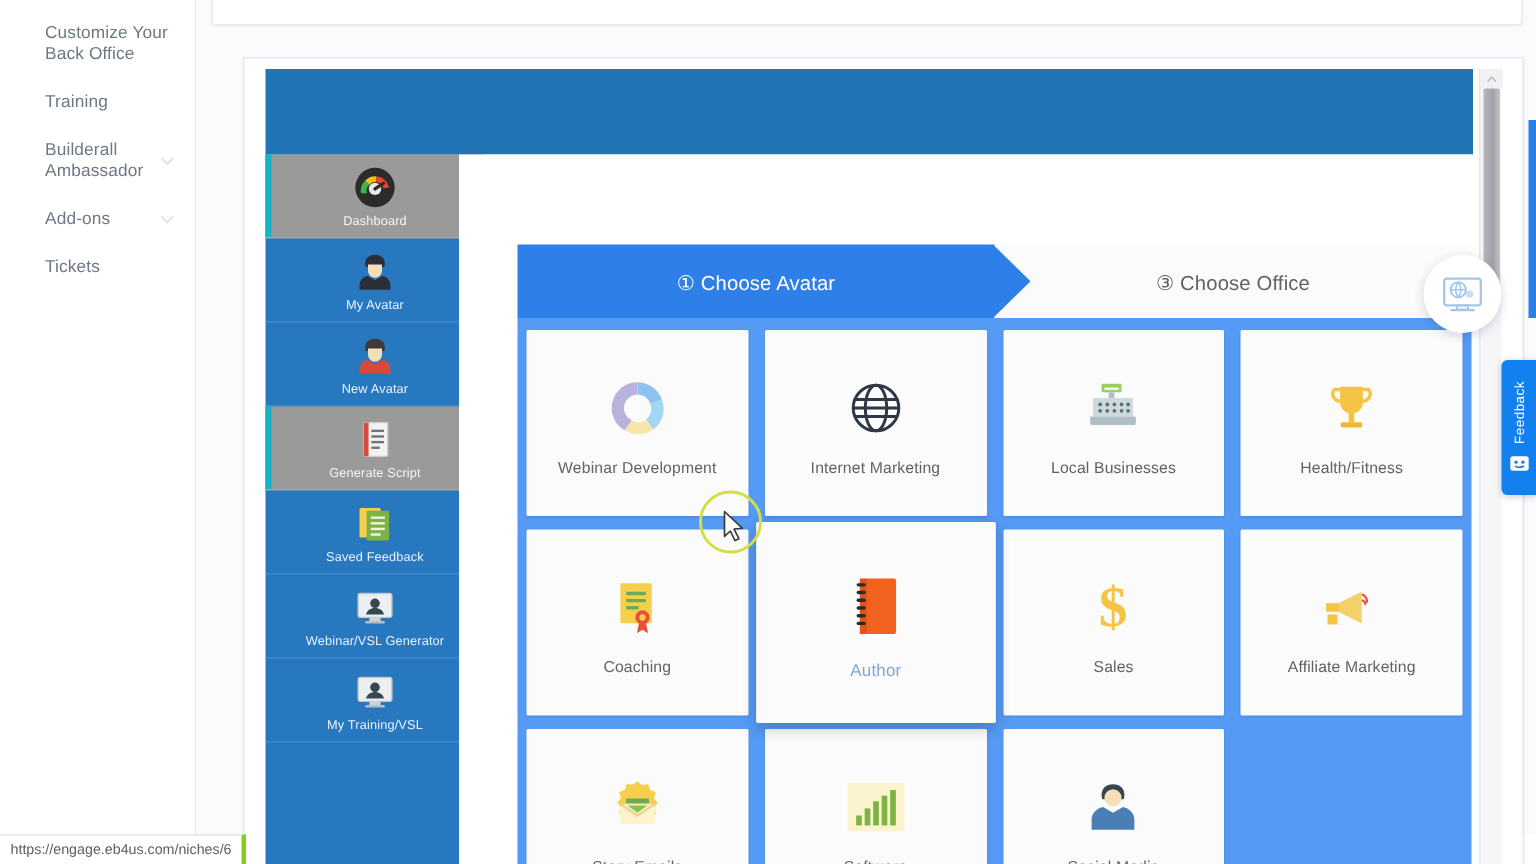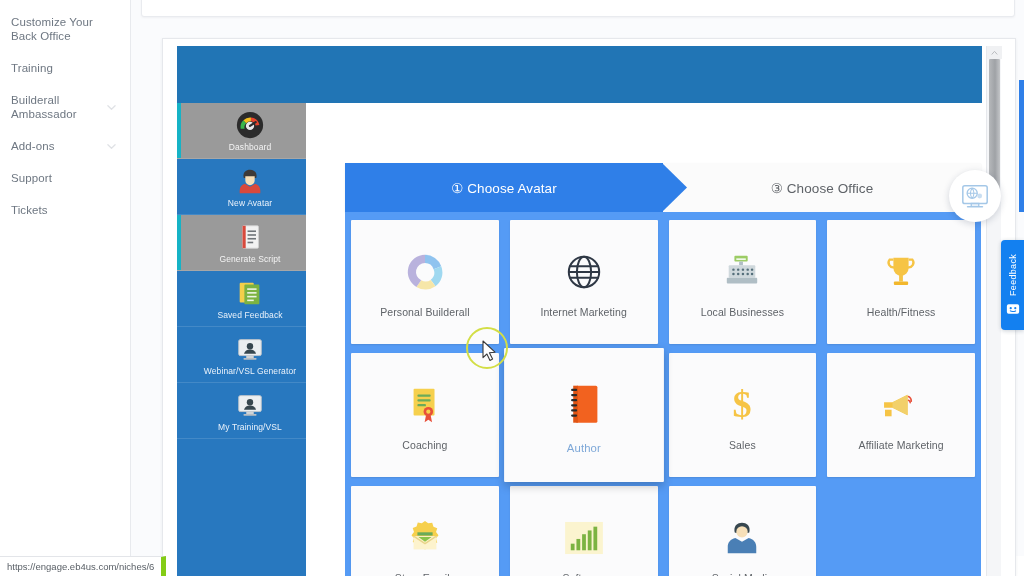--- a/index.html
+++ b/index.html
@@ -17,21 +17,21 @@
     background: #ffffff; border-right: 1px solid #e8eaee;
     padding: 6px 0 0 0;
   }
   .host-item {
     position: relative;
     display: flex; align-items: center; justify-content: space-between;
     padding: 9px 14px 9px 11px;
     color: #6e7782; font-size: 11.5px; line-height: 14px;
     letter-spacing: .1px;
   }
-  .host-item .lbl { max-width: 96px; }
+  .host-item .lbl { max-width: 96px; margin-left: 19px; }
   .chev {
     width: 9px; height: 9px; flex: 0 0 auto; opacity: .55;
   }
   .chev svg { display:block; }
 
   
   .page-bg {
     position: absolute; left: 131px; top: 0; right: 0; bottom: 20px;
     background: #fafbfd;
   }
@@ -170,21 +170,21 @@
     position: absolute; left: 1019px; top: 80px; width: 5px; height: 132px;
     background: #2f7fe8; z-index: 25;
   }
 
   
   .status-bar {
     position: absolute; left: 0; bottom: 0; height: 20px;
     background: #ffffff; border-top: 1px solid #e3e5e9;
     padding: 0 7px; display: flex; align-items: center;
     font-size: 9.5px; color: #5a6067;
-    border-right: 5px solid #84cc16;
+    border-right: 3px solid #84cc16;
     z-index: 40;
   }
 
   
   .click-ring {
     position: absolute; left: 466px; top: 327px; width: 42px; height: 42px;
     border: 2.5px solid #d3de46; border-radius: 50%;
     z-index: 50; pointer-events: none;
   }
   .cursor { position: absolute; left: 482px; top: 340px; z-index: 51; }
@@ -210,23 +210,20 @@
           </svg>
       </span>
     </div>
     <div class="host-item">
       <span class="lbl">Add-ons</span>
       <span class="chev">
         <svg width="9" height="9" viewBox="0 0 10 10">
             <path d="M1 3l4 4 4-4" fill="none" stroke="#c6cad1" stroke-width="1.4" stroke-linecap="round" stroke-linejoin="round"></path>
           </svg>
       </span>
-    </div>
-    <div class="host-item">
-      <span class="lbl">Support</span>
     </div>
     <div class="host-item">
       <span class="lbl">Tickets</span>
     </div>
   </nav>
 
   <div class="page-bg"></div>
   <div class="top-card"></div>
 
   <section class="app-panel">
@@ -251,20 +248,30 @@
             <path d="M6 20a10 10 0 0 1 3-9l3 3a6 6 0 0 0-1.8 6z" fill="#39b54a"></path>
             <path d="M9 11a10 10 0 0 1 8-3v4a6 6 0 0 0-5 2z" fill="#f4c01f"></path>
             <path d="M17 8a10 10 0 0 1 9 8l-4 .6A6 6 0 0 0 17 12z" fill="#e8452c"></path>
             <circle cx="16" cy="17" r="4.4" fill="#e9e9e9"></circle>
             <path d="M16 17l6-4" stroke="#2b2b2b" stroke-width="2.4" stroke-linecap="round"></path>
           </svg>
         </span>
         <span class="nav-lbl">Dashboard</span>
       </div>
 
+      <div class="nav-item">
+        <span class="nav-ico">
+          <svg viewBox="0 0 32 32">
+            <path d="M16 4c4.4 0 7 2.6 7 6.4 0 1-.2 1.8-.4 2.4H9.4c-.2-.6-.4-1.4-.4-2.4C9 6.6 11.6 4 16 4z" fill="#2b2f38"></path>
+            <path d="M11 11h10v4.5a5 5 0 0 1-10 0z" fill="#f6dfb8"></path>
+            <path d="M10.5 19l5.5 3.2 5.5-3.2c3.6 1 5.5 3.6 5.5 7.2V29H5v-2.8c0-3.6 1.9-6.2 5.5-7.2z" fill="#2b2f38"></path>
+          </svg>
+        </span>
+        <span class="nav-lbl">My Avatar</span>
+      </div>
 
       <div class="nav-item">
         <span class="nav-ico">
           <svg viewBox="0 0 32 32">
             <path d="M16 4c4.4 0 7 2.6 7 6.4 0 1-.2 1.8-.4 2.4H9.4c-.2-.6-.4-1.4-.4-2.4C9 6.6 11.6 4 16 4z" fill="#3d3a38"></path>
             <path d="M11 11h10v4.5a5 5 0 0 1-10 0z" fill="#f6dfb8"></path>
             <path d="M10.5 19l5.5 3.2 5.5-3.2c3.6 1 5.5 3.6 5.5 7.2V29H5v-2.8c0-3.6 1.9-6.2 5.5-7.2z" fill="#d8493c"></path>
           </svg>
         </span>
         <span class="nav-lbl">New Avatar</span>
@@ -351,21 +358,21 @@
 
           <div class="card">
             <span class="card-ico">
               <svg width="42" height="42" viewBox="0 0 44 44">
                 <path d="M22 4a18 18 0 0 1 17 12l-8 3a9.5 9.5 0 0 0-9-6.5z" fill="#8fc3ef"></path>
                 <path d="M39 16a18 18 0 0 1-6 21l-5-7a9.5 9.5 0 0 0 3-11z" fill="#9fd8f0"></path>
                 <path d="M33 37a18 18 0 0 1-20 .6l5-7a9.5 9.5 0 0 0 10-.3z" fill="#f6e6a8"></path>
                 <path d="M13 37.6A18 18 0 0 1 22 4v8.5A9.5 9.5 0 0 0 18 30.6z" fill="#b9b2dd"></path>
               </svg>
             </span>
-            <span class="card-lbl">Personal Builderall</span>
+            <span class="card-lbl">Webinar Development</span>
           </div>
 
           <div class="card">
             <span class="card-ico">
               <svg width="38" height="38" viewBox="0 0 40 40">
                 <g fill="none" stroke="#2f3845" stroke-width="2.1">
                   <circle cx="20" cy="20" r="16"></circle>
                   <ellipse cx="20" cy="20" rx="7.5" ry="16"></ellipse>
                   <path d="M4.6 14h30.8M4.6 26h30.8M4 20h32"></path>
                 </g>

